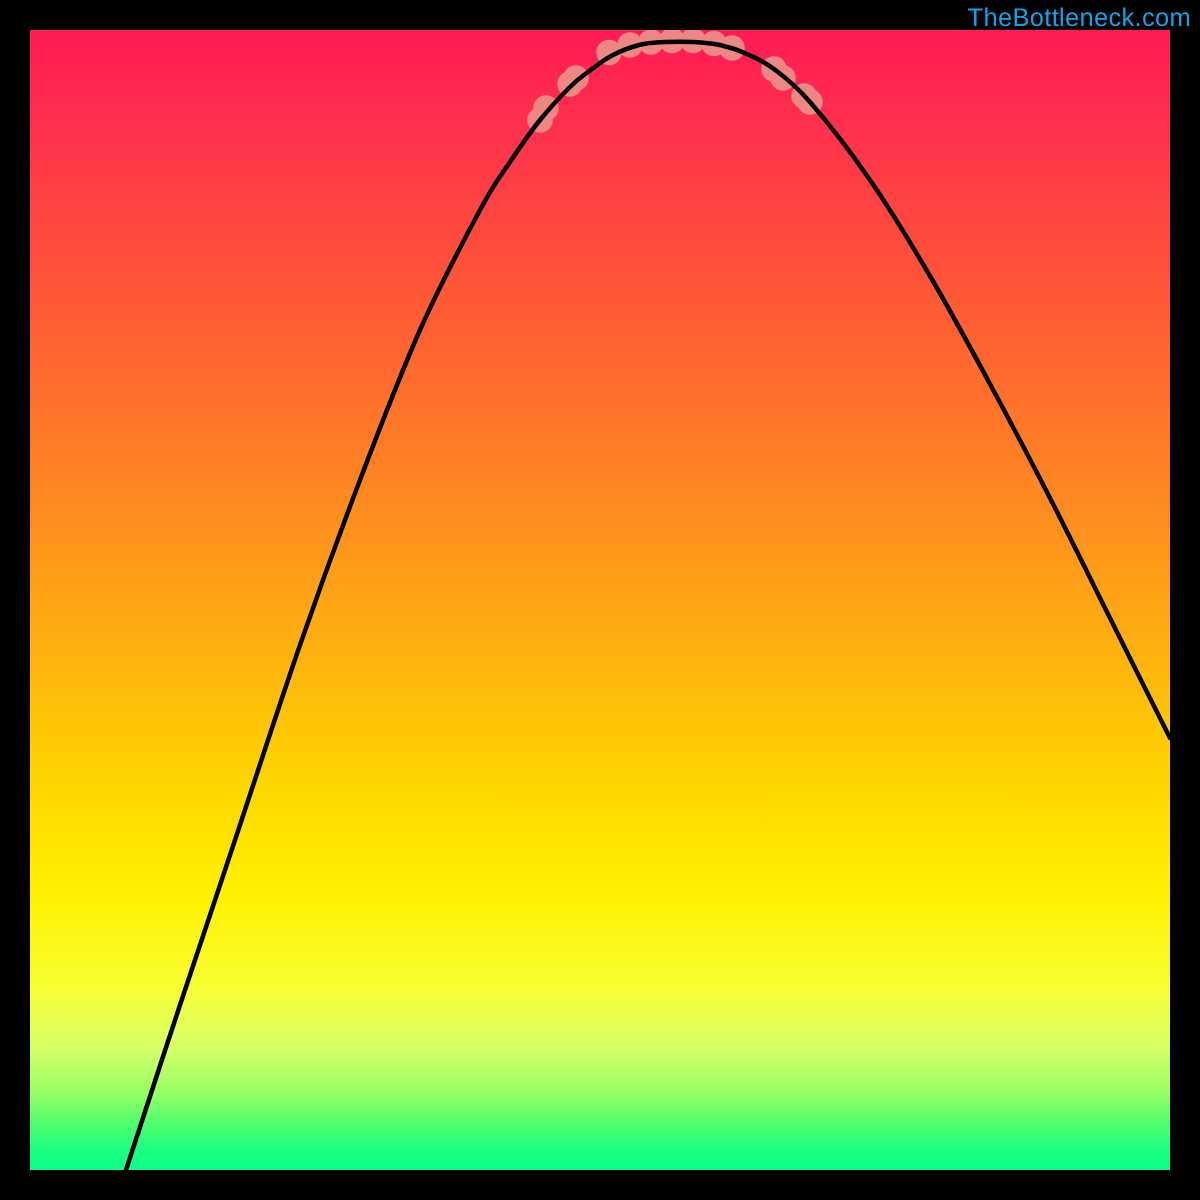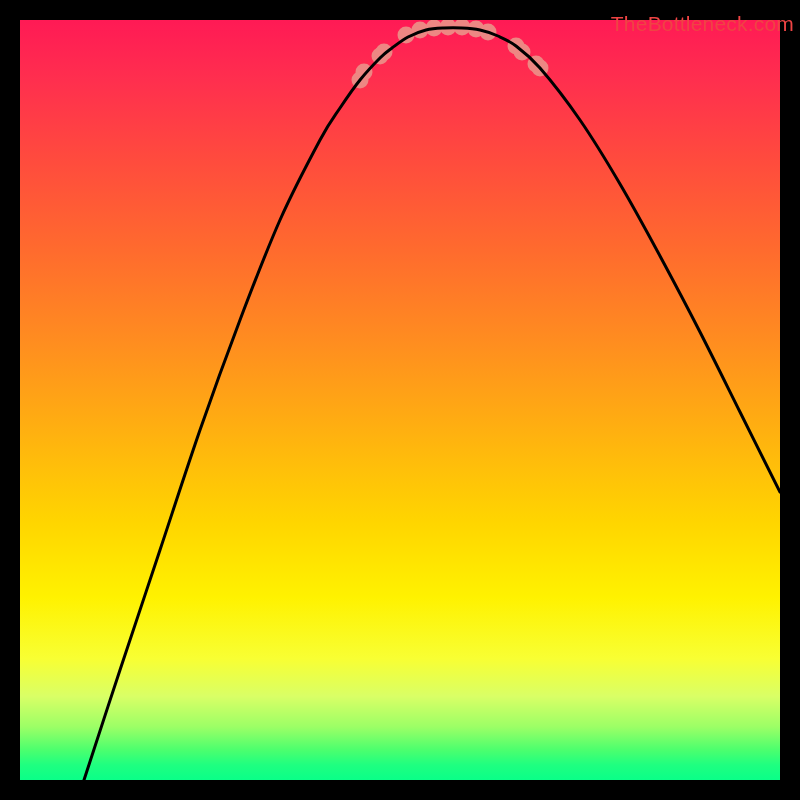--- a/index.html
+++ b/index.html
@@ -46,24 +46,24 @@
   }
   .curve-svg {
     position: absolute;
     left: 0;
     top: 0;
     width: 760px;
     height: 760px;
   }
   .watermark {
     position: absolute;
-    top: 12px;
+    top: 2px;
     right: 6px;
-    color: #ef4444;
-    font-size: 21px;
+    color: #0ea5e9;
+    font-size: 17px;
     letter-spacing: 0.2px;
     font-weight: 400;
     user-select: none;
   }
 </style>
 </head>
 <body>
 
 <div class="frame">
   <div class="plot-area"></div>

